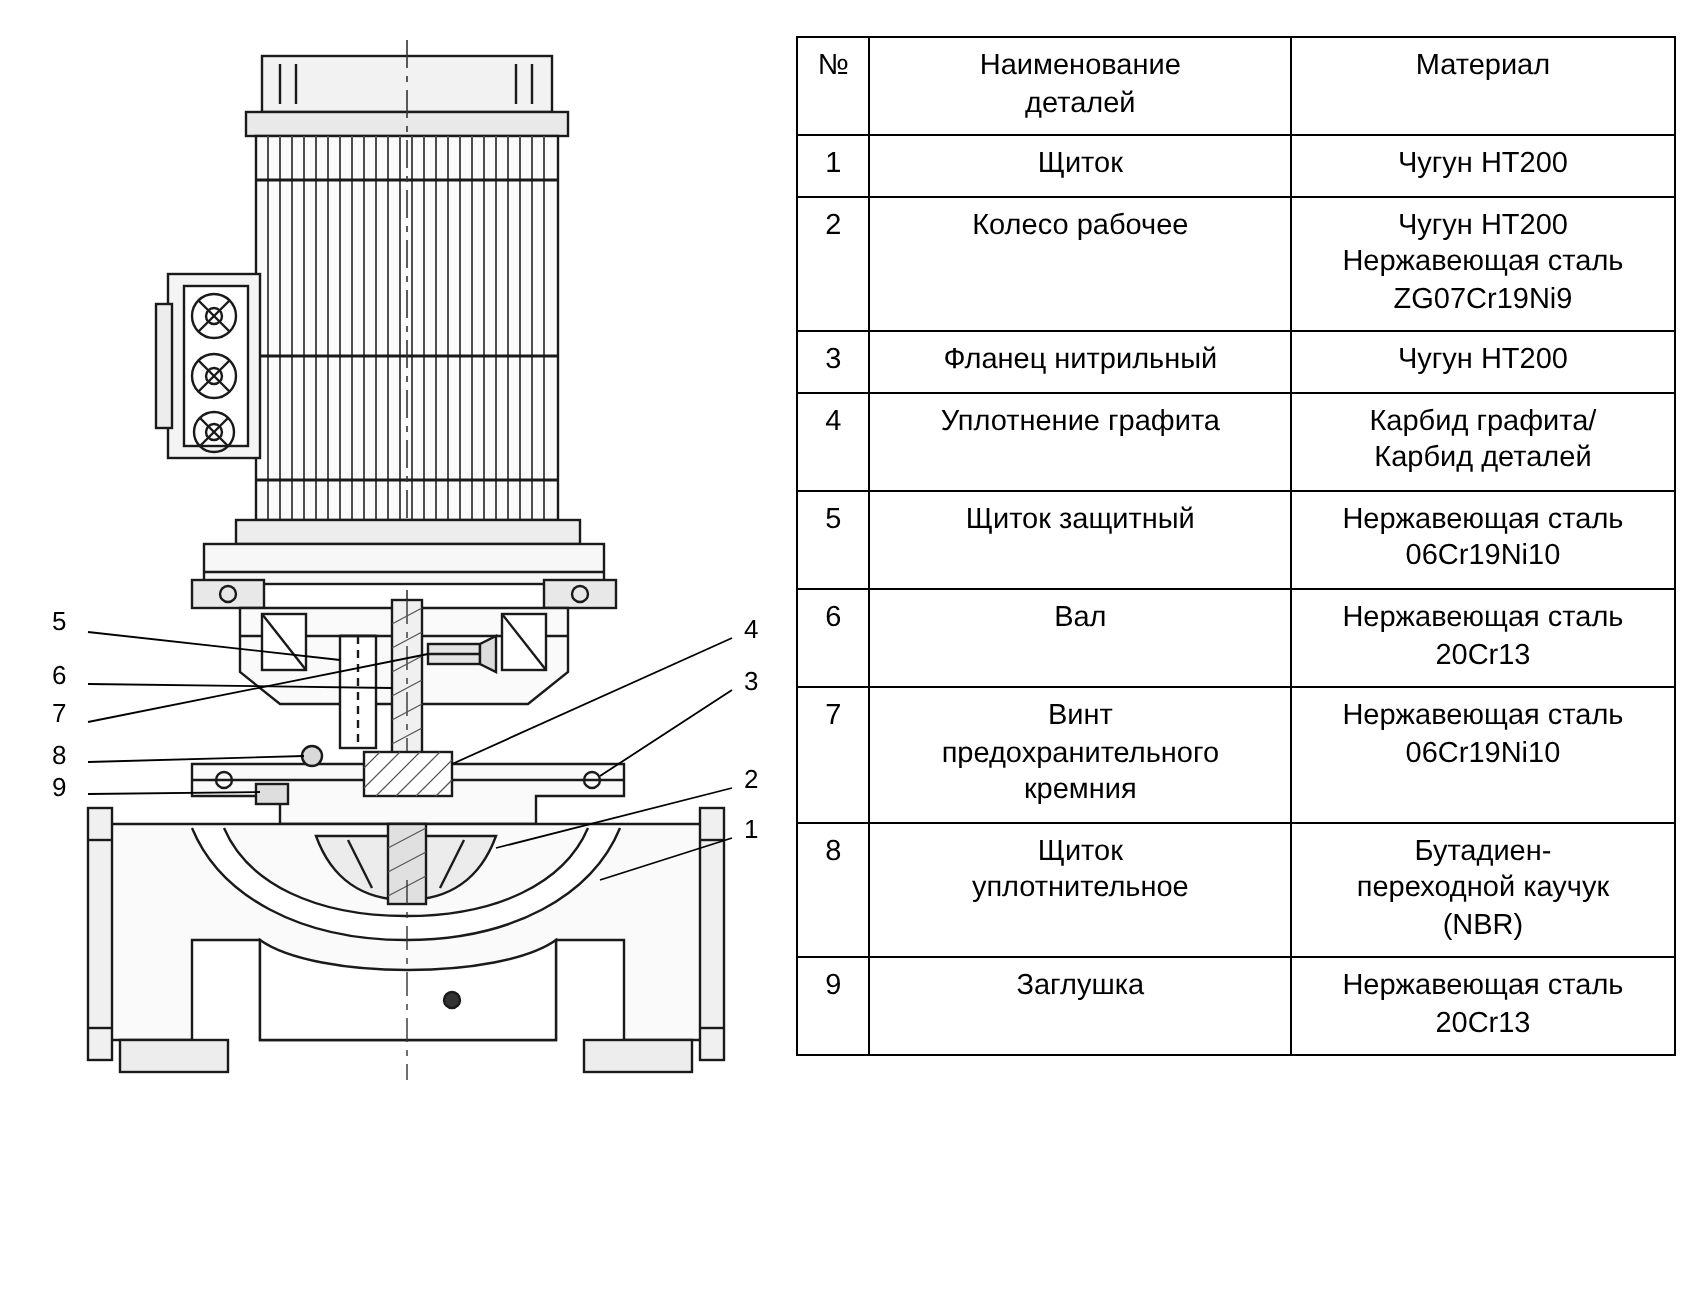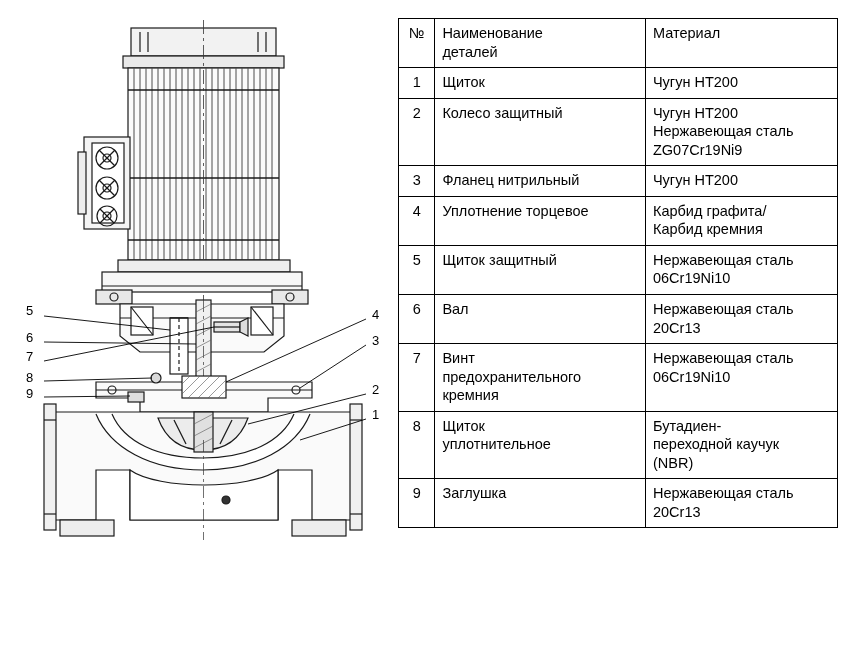--- a/index.html
+++ b/index.html
@@ -40,21 +40,21 @@
     top: 18px;
     width: 440px;
     border-collapse: collapse;
     font-size: 14.5px;
     line-height: 1.28;
   }
   .parts-table td, .parts-table th {
     border: 1px solid #000;
     padding: 5px 7px 6px 7px;
     vertical-align: top;
-    text-align: left;
+    text-align: center;
     font-weight: normal;
   }
   .parts-table .col-num {
     width: 34px;
     text-align: center;
     padding-left: 2px;
     padding-right: 2px;
   }
   .parts-table .col-name {
     width: 205px;
@@ -279,45 +279,45 @@
         <td class="col-name">
             <span class="cellline">Щиток</span>
           </td>
         <td class="col-mat">
             <span class="cellline">Чугун HT200</span>
           </td>
       </tr>
       <tr>
         <td class="col-num">2</td>
         <td class="col-name">
-            <span class="cellline">Колесо защитный</span>
+            <span class="cellline">Колесо рабочее</span>
           </td>
         <td class="col-mat">
             <span class="cellline">Чугун HT200
 Нержавеющая сталь
 ZG07Cr19Ni9</span>
           </td>
       </tr>
       <tr>
         <td class="col-num">3</td>
         <td class="col-name">
             <span class="cellline">Фланец нитрильный</span>
           </td>
         <td class="col-mat">
             <span class="cellline">Чугун HT200</span>
           </td>
       </tr>
       <tr>
         <td class="col-num">4</td>
         <td class="col-name">
-            <span class="cellline">Уплотнение торцевое</span>
+            <span class="cellline">Уплотнение графита</span>
           </td>
         <td class="col-mat">
             <span class="cellline">Карбид графита/
-Карбид кремния</span>
+Карбид деталей</span>
           </td>
       </tr>
       <tr>
         <td class="col-num">5</td>
         <td class="col-name">
             <span class="cellline">Щиток защитный</span>
           </td>
         <td class="col-mat">
             <span class="cellline">Нержавеющая сталь
 06Cr19Ni10</span>

